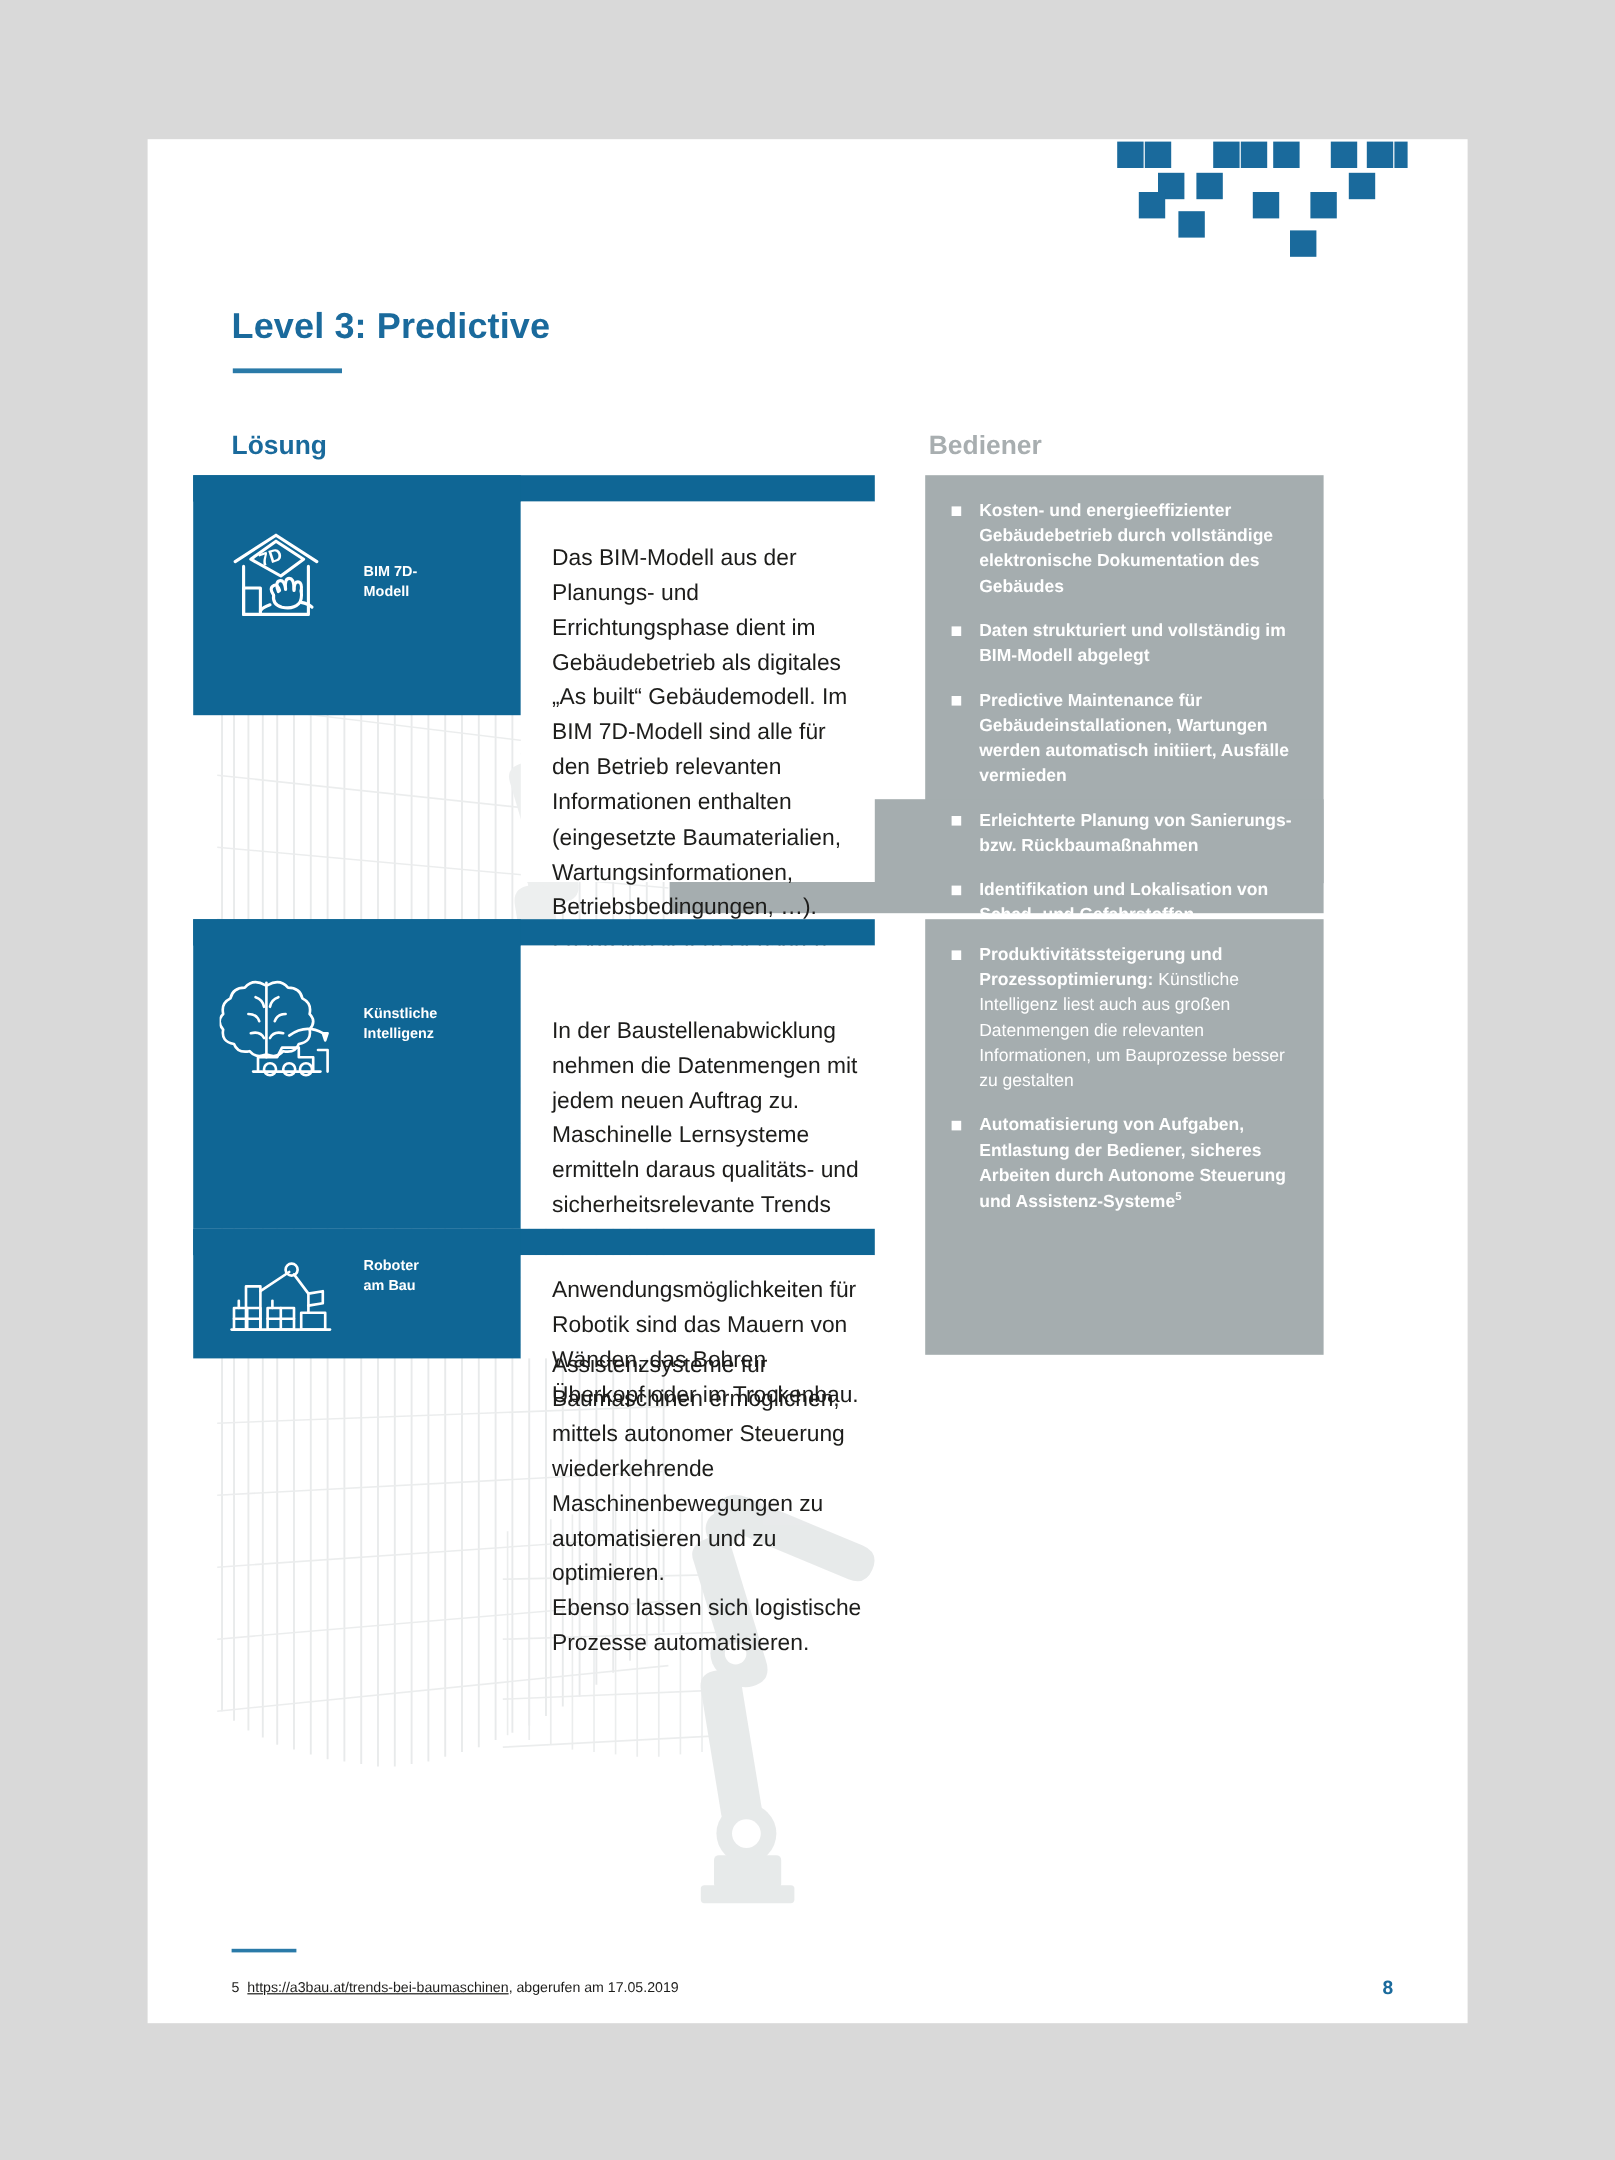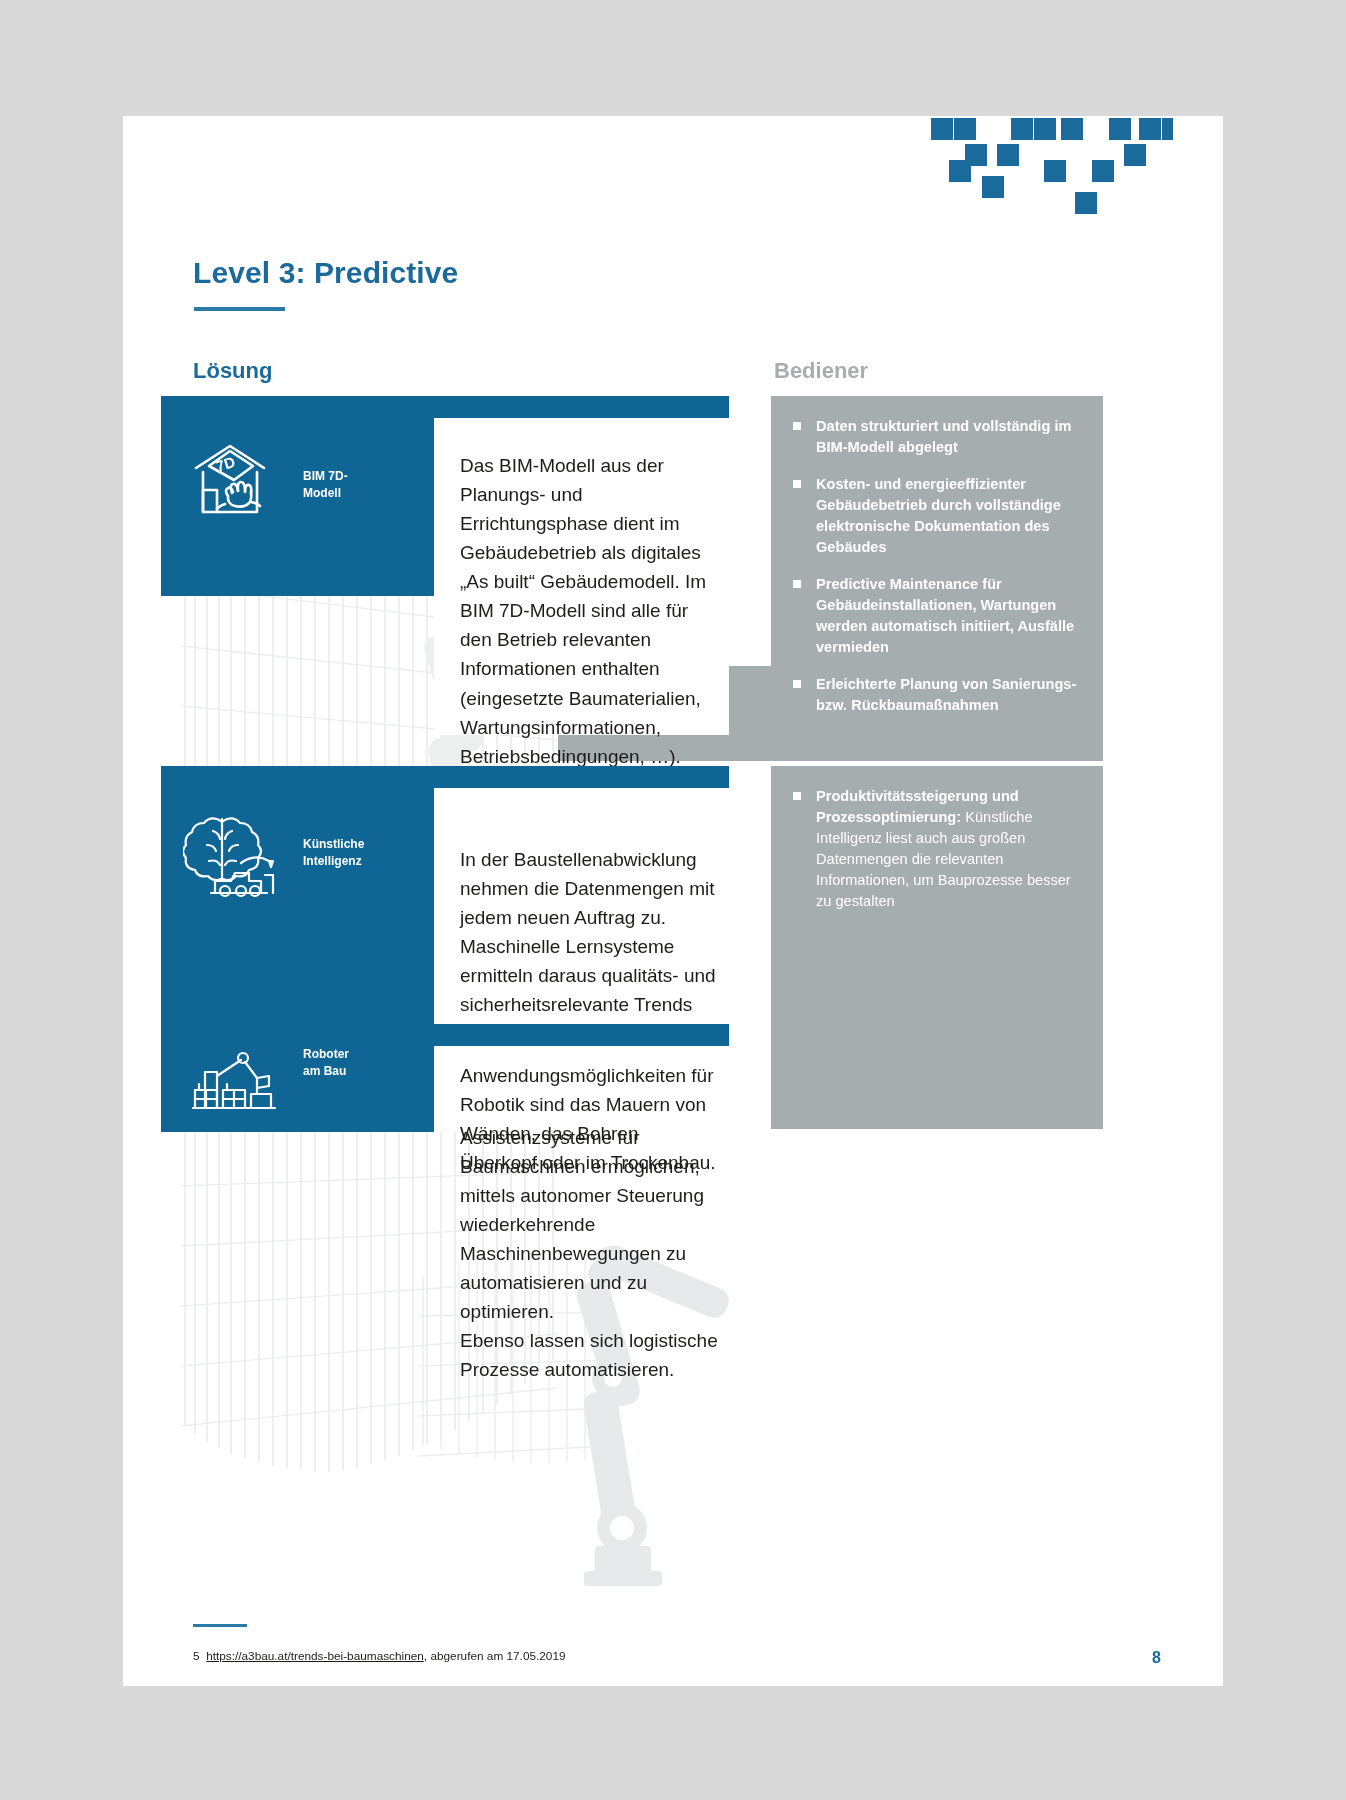--- a/index.html
+++ b/index.html
@@ -259,24 +259,25 @@
       </div>
     </div>
 
     <div class="white-box" style="left:311px; top:302px; width:295px; height:317px;"></div>
     <div class="body-text" style="left:337px; top:335px; width:258px;">
       <p>Das BIM-Modell aus der Planungs- und Errichtungsphase dient im Gebäudebetrieb als digitales „As built“ Gebäudemodell. Im BIM 7D-Modell sind alle für den Betrieb relevanten Informationen enthalten (eingesetzte Baumaterialien, Wartungsinformationen, Betriebsbedingungen, …). Zusätzlich liefern Sensoren während des Betriebs Daten zum Energieverbrauch, Verschleiß etc.</p>
       <p>NutzerInnen können sich die gewünschten Informationen (Benutzermanuals, Raumtemperatur etc.) in einem „Viewer“ anzeigen lassen.</p>
     </div>
 
     <ul class="pot-list" style="left:670px; top:300px; width:290px;">
+      <li>Kosten- und energieeffizienter Gebäudebetrieb durch vollständige elektronische Dokumentation des Gebäudes</li>
       <li>Daten strukturiert und vollständig im BIM-Modell abgelegt</li>
-      <li>Kosten- und energieeffizienter Gebäudebetrieb durch vollständige elektronische Dokumentation des Gebäudes</li>
       <li>Predictive Maintenance für Gebäudeinstallationen, Wartungen werden automatisch initiiert, Ausfälle vermieden</li>
       <li>Erleichterte Planung von Sanierungs- bzw. Rückbaumaßnahmen</li>
+      <li>Identifikation und Lokalisation von Schad- und Gefahrstoffen</li>
     </ul>
   </div>
 
   <div class="pot-panel" style="left:648px; top:650px; width:332px; height:363px;"></div>
 
   <div class="card">
     <div class="blue-topbar" style="left:38px; top:650px; width:568px; height:22px;"></div>
     <div class="blue-panel" style="left:38px; top:650px; width:273px; height:258px;">
       <svg style="position:absolute; left:22px; top:45px; width:96px; height:90px;" viewBox="0 0 96 90" fill="none" stroke="#ffffff" stroke-width="2.2" stroke-linejoin="round" stroke-linecap="round">
 
@@ -307,20 +308,23 @@
     </div>
     <div class="white-box" style="left:311px; top:672px; width:295px; height:236px;"></div>
     <div class="body-text" style="left:337px; top:700px; width:258px; white-space:pre-line;">
       <p>In der Baustellenabwicklung nehmen die Datenmengen mit jedem neuen Auftrag zu. Maschinelle Lernsysteme ermitteln daraus qualitäts- und sicherheitsrelevante Trends sowie eventuell damit verbundene Risiken.</p>
       <p>Assistenzsysteme für Baumaschinen ermöglichen, mittels autonomer Steuerung wiederkehrende Maschinenbewegungen zu automatisieren und zu optimieren.
 Ebenso lassen sich logistische Prozesse automatisieren.</p>
     </div>
     <ul class="pot-list" style="left:670px; top:670px; width:292px;">
       <li>
         <span>Produktivitätssteigerung und Prozessoptimierung:</span><span class="reg"> Künstliche Intelligenz liest auch aus großen Datenmengen die relevanten Informationen, um Bauprozesse besser zu gestalten</span>
+      </li>
+      <li>
+        <span>Automatisierung von Aufgaben, Entlastung der Bediener, sicheres Arbeiten durch Autonome Steuerung und Assistenz-Systeme</span><sup>5</sup>
       </li>
     </ul>
   </div>
 
   <div class="card">
     <div class="blue-topbar" style="left:38px; top:908px; width:568px; height:22px;"></div>
     <div class="blue-panel" style="left:38px; top:908px; width:273px; height:108px;">
       <svg style="position:absolute; left:26px; top:22px; width:92px; height:72px;" viewBox="0 0 92 72" fill="none" stroke="#ffffff" stroke-width="2.2" stroke-linejoin="round" stroke-linecap="round">
 
         <path d="M18 62 L18 26 L30 26 L30 62"></path>

